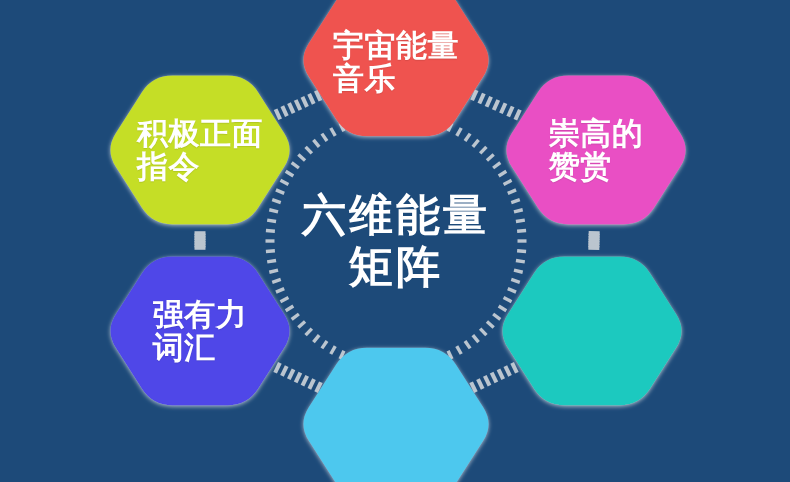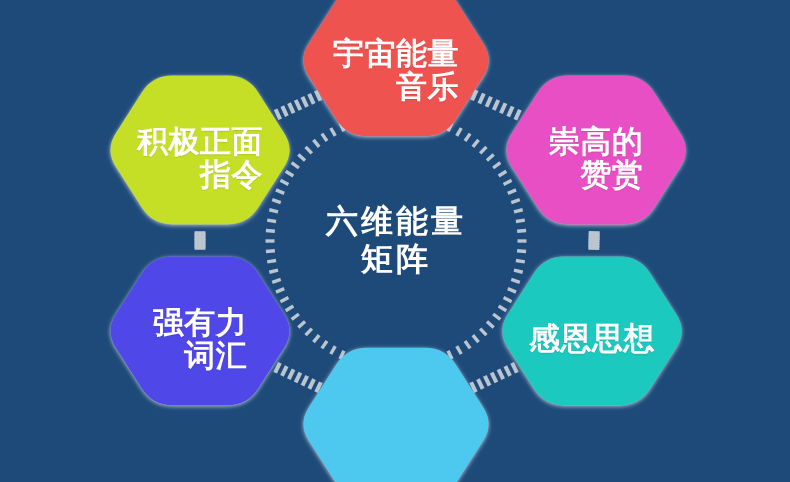--- a/index.html
+++ b/index.html
@@ -30,41 +30,40 @@
     width: 790px;
     height: 482px;
     display: block;
   }
 
   
   .node-label {
     position: absolute;
     color: #ffffff;
     font-weight: bold;
-    text-align: right;
+    text-align: left;
     line-height: 1.08;
     letter-spacing: 0.5px;
     white-space: pre-line;
     transform: translate(-50%, -50%);
     pointer-events: none;
     text-shadow: 0 1px 1px rgba(0,0,0,0.10);
-    margin-top: 8px;
   }
 
   .hex-label { font-size: 31px; }
 
   #center-label {
     position: absolute;
     color: #ffffff;
     font-weight: bold;
     text-align: center;
     line-height: 1.18;
     letter-spacing: 3px;
     white-space: pre-line;
-    font-size: 32px;
+    font-size: 44px;
     transform: translate(-50%, -50%);
     pointer-events: none;
   }
 </style>
 </head>
 <body>
 
 <div id="diagram">
 
   <svg class="layer" viewBox="0 0 790 482" xmlns="http://www.w3.org/2000/svg">
@@ -219,21 +218,20 @@
 
   <div id="center-label" style="left:396px; top:241px;">六维能量
 矩阵</div>
 
   <div class="node-label hex-label" style="left:396px; top:62px;">宇宙能量
 音乐</div>
 
   <div class="node-label hex-label" style="left:596px; top:150px;">崇高的
 赞赏</div>
 
-  <div class="node-label hex-label" style="left:592px; top:331px;">感恩思想</div>
 
 
   <div class="node-label hex-label" style="left:200px; top:150px;">积极正面
 指令</div>
 
   <div class="node-label hex-label" style="left:200px; top:331px;">强有力
 词汇</div>
 
 </div>
 

